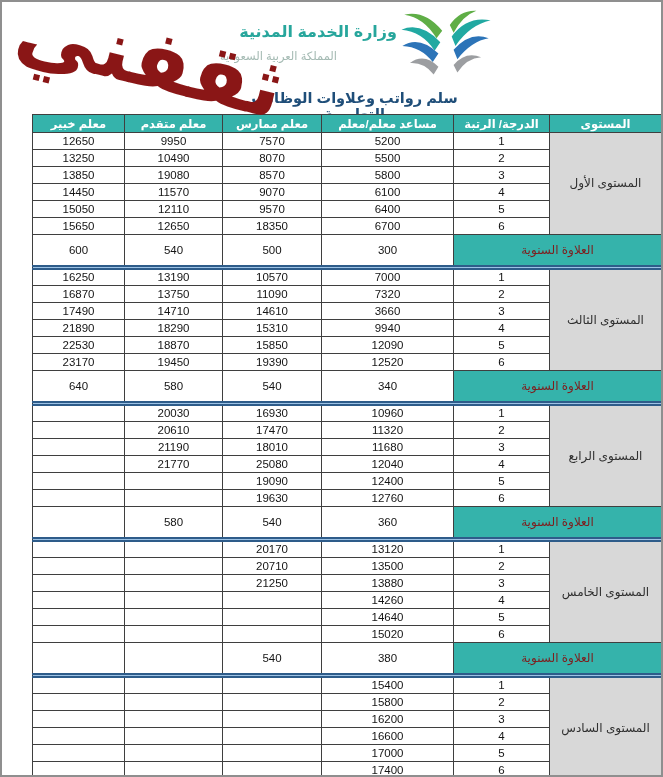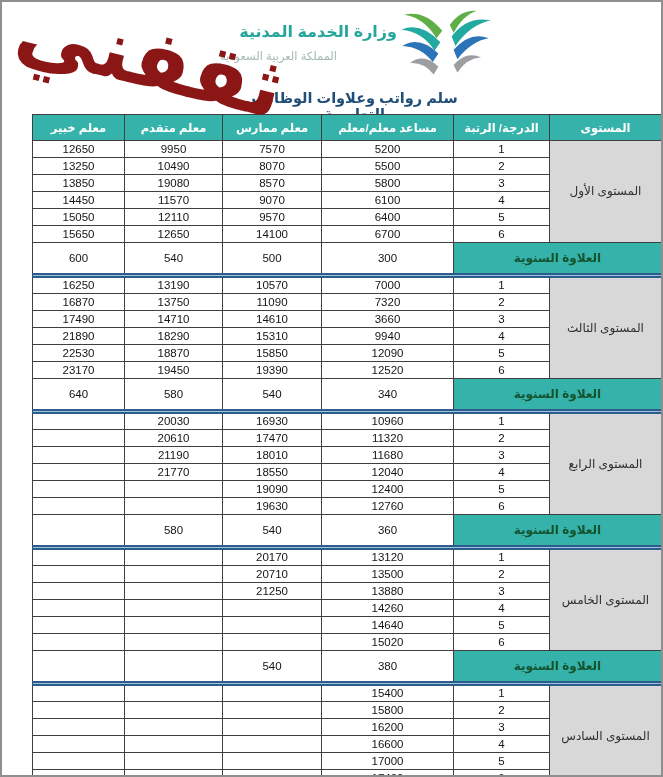--- a/index.html
+++ b/index.html
@@ -32,31 +32,31 @@
   
   #table-wrap { position:absolute; top:112px; left:30px; z-index:10; }
   table.salary-table {
     border-collapse:collapse; table-layout:fixed; width:629px;
     direction:rtl; background:#fff;
   }
   .salary-table th, .salary-table td {
     border:1px solid #3f3f3f; padding:0; text-align:center; overflow:hidden;
   }
   .salary-table thead th {
-    height:26px; background:#35b3ab; color:#ffffff;
+    height:18px; background:#35b3ab; color:#ffffff;
     font-size:11.5px; font-weight:700;margin-left:8px;
   }
   .salary-table td.num   { height:17px; font-size:11.5px; color:#141414; background:#fff; }
   .salary-table td.grade { height:17px; font-size:11.5px; color:#141414; background:#fff; }
   .salary-table td.level-cell {
     background:#d8d8d8; font-size:12px; font-weight:400; color:#2f2f2f;
     line-height:1.35; padding:16px 4px;
   }
   .salary-table td.allow-label {
-    height:19px; background:#35b3ab; color:#14532d; font-size:12px; font-weight:700;
+    height:19px; background:#35b3ab; color:#7f1d1d; font-size:12px; font-weight:400;
   }
   .salary-table td.allow-num { height:31px; font-size:11.5px; color:#141414; }
   .salary-table td.separator {
     height:3px; background:#9cc2e5;
     border-top:2px solid #2e5c8a; border-bottom:2px solid #2e5c8a;
   }
 </style>
 </head>
 <body>
 
@@ -131,21 +131,21 @@
           <tr>
             <td class="grade">5</td>
             <td class="num">6400</td>
             <td class="num">9570</td>
             <td class="num">12110</td>
             <td class="num">15050</td>
           </tr>
           <tr>
             <td class="grade">6</td>
             <td class="num">6700</td>
-            <td class="num">14100</td>
+            <td class="num">18350</td>
             <td class="num">12650</td>
             <td class="num">15650</td>
           </tr>
           <tr>
             <td class="allow-label" colspan="2">العلاوة السنوية</td>
             <td class="allow-num">300</td>
             <td class="allow-num">500</td>
             <td class="allow-num">540</td>
             <td class="allow-num">600</td>
           </tr>
@@ -223,21 +223,21 @@
           <tr>
             <td class="grade">3</td>
             <td class="num">11680</td>
             <td class="num">18010</td>
             <td class="num">21190</td>
             <td class="num"></td>
           </tr>
           <tr>
             <td class="grade">4</td>
             <td class="num">12040</td>
-            <td class="num">18550</td>
+            <td class="num">25080</td>
             <td class="num">21770</td>
             <td class="num"></td>
           </tr>
           <tr>
             <td class="grade">5</td>
             <td class="num">12400</td>
             <td class="num">19090</td>
             <td class="num"></td>
             <td class="num"></td>
           </tr>

